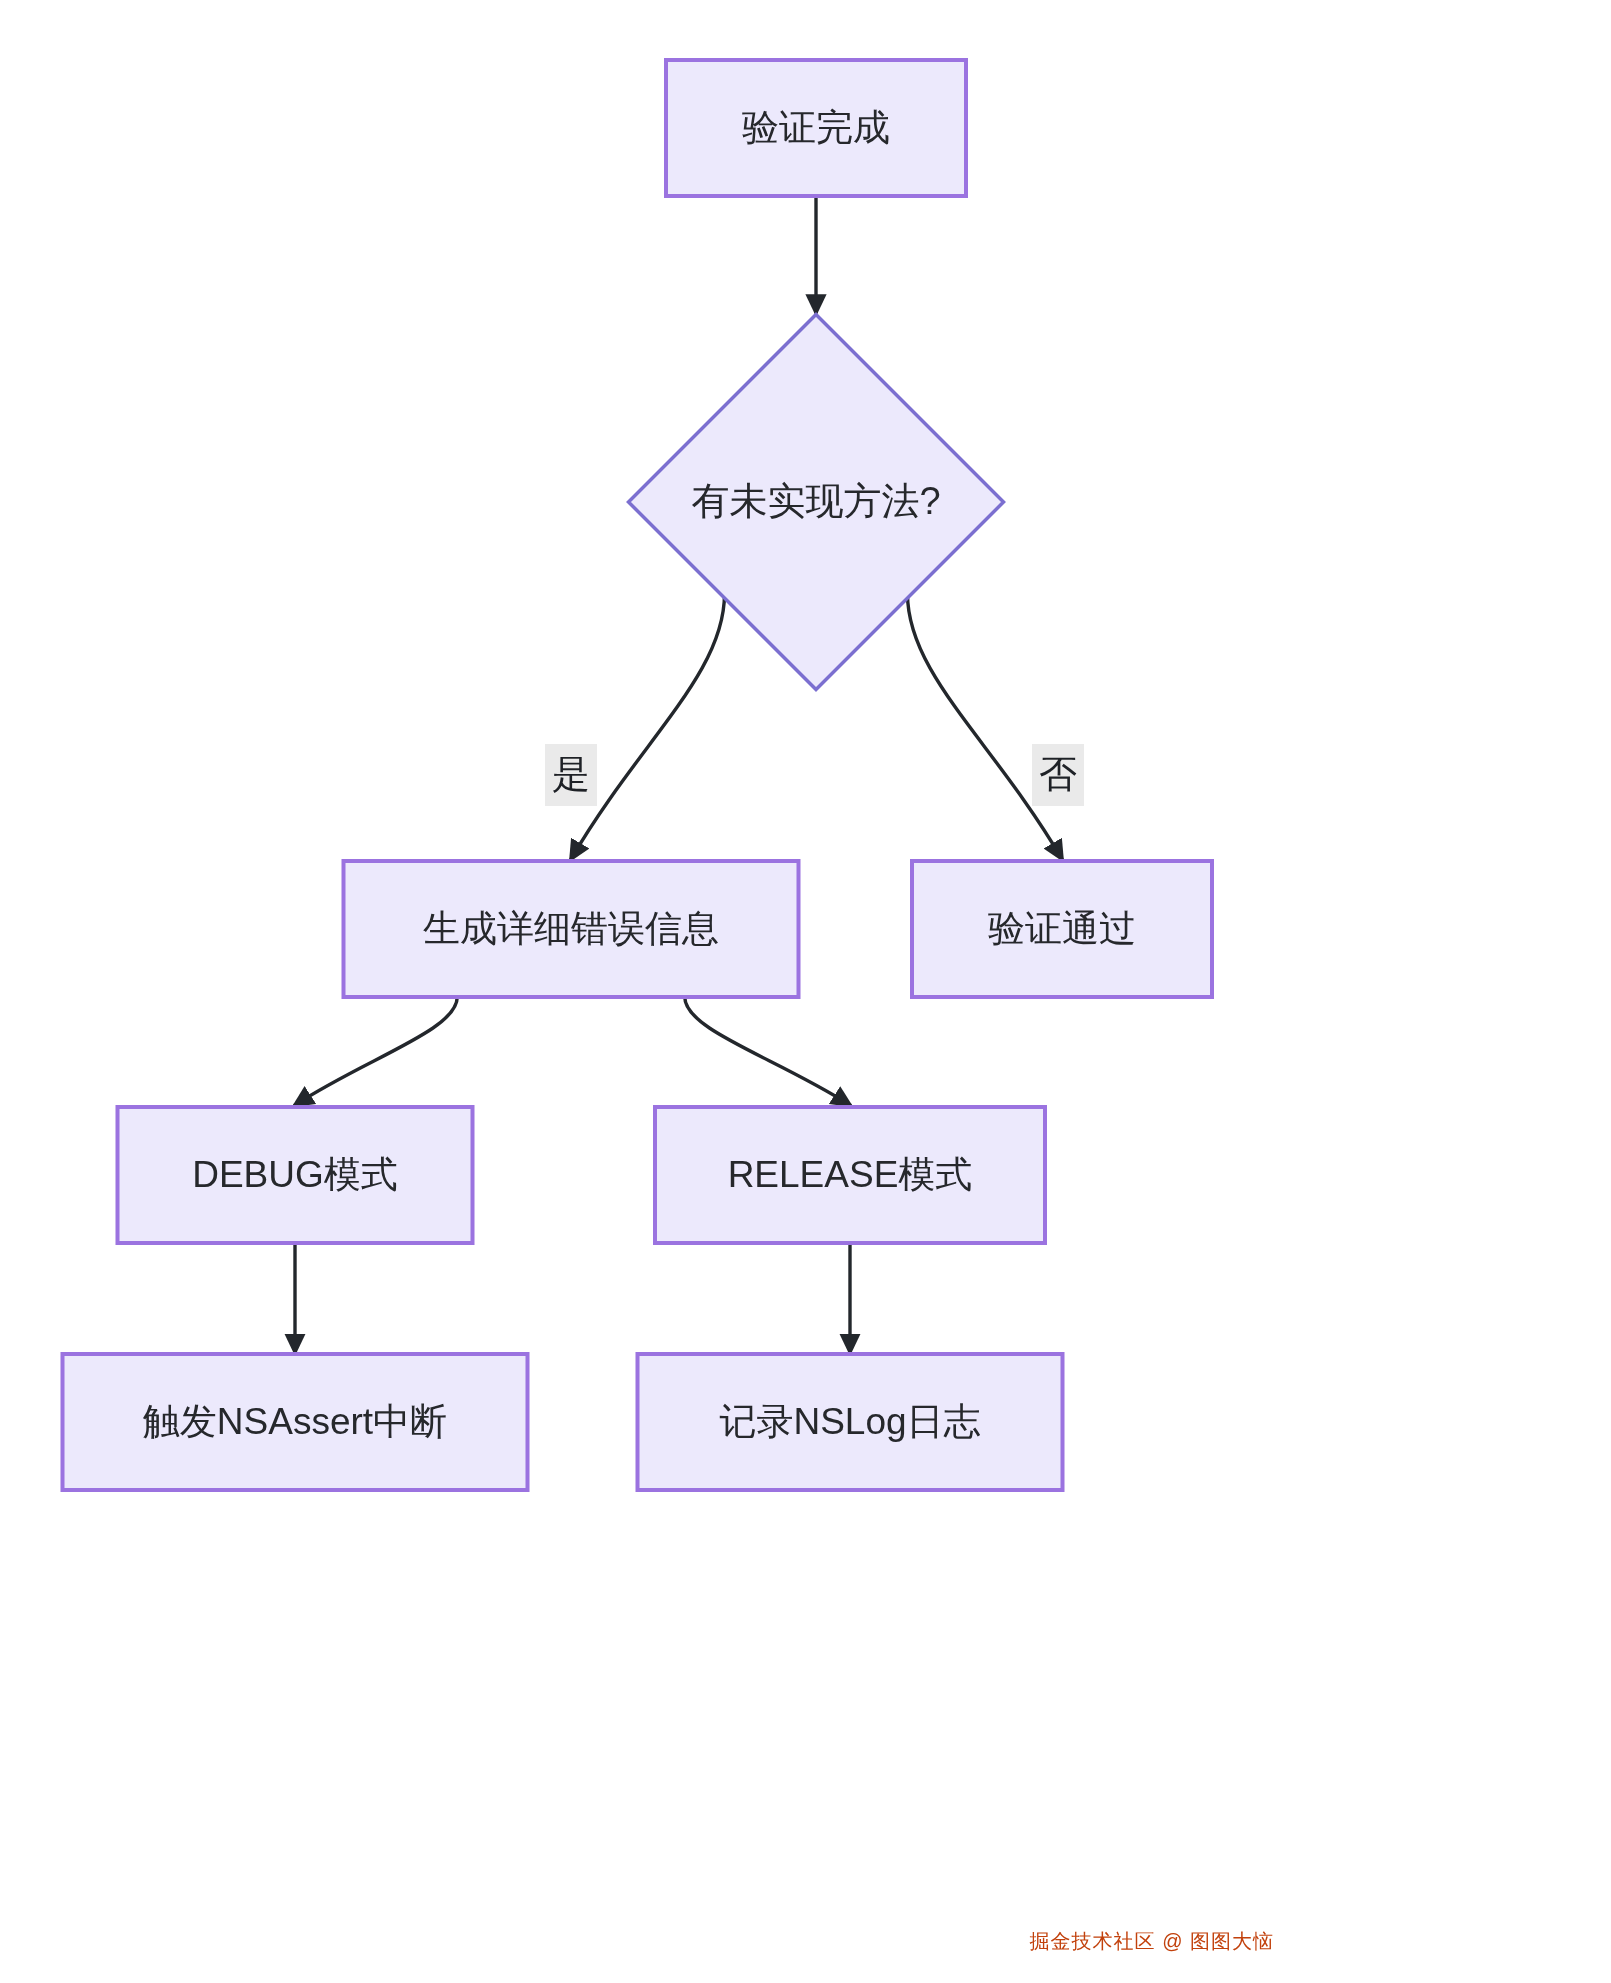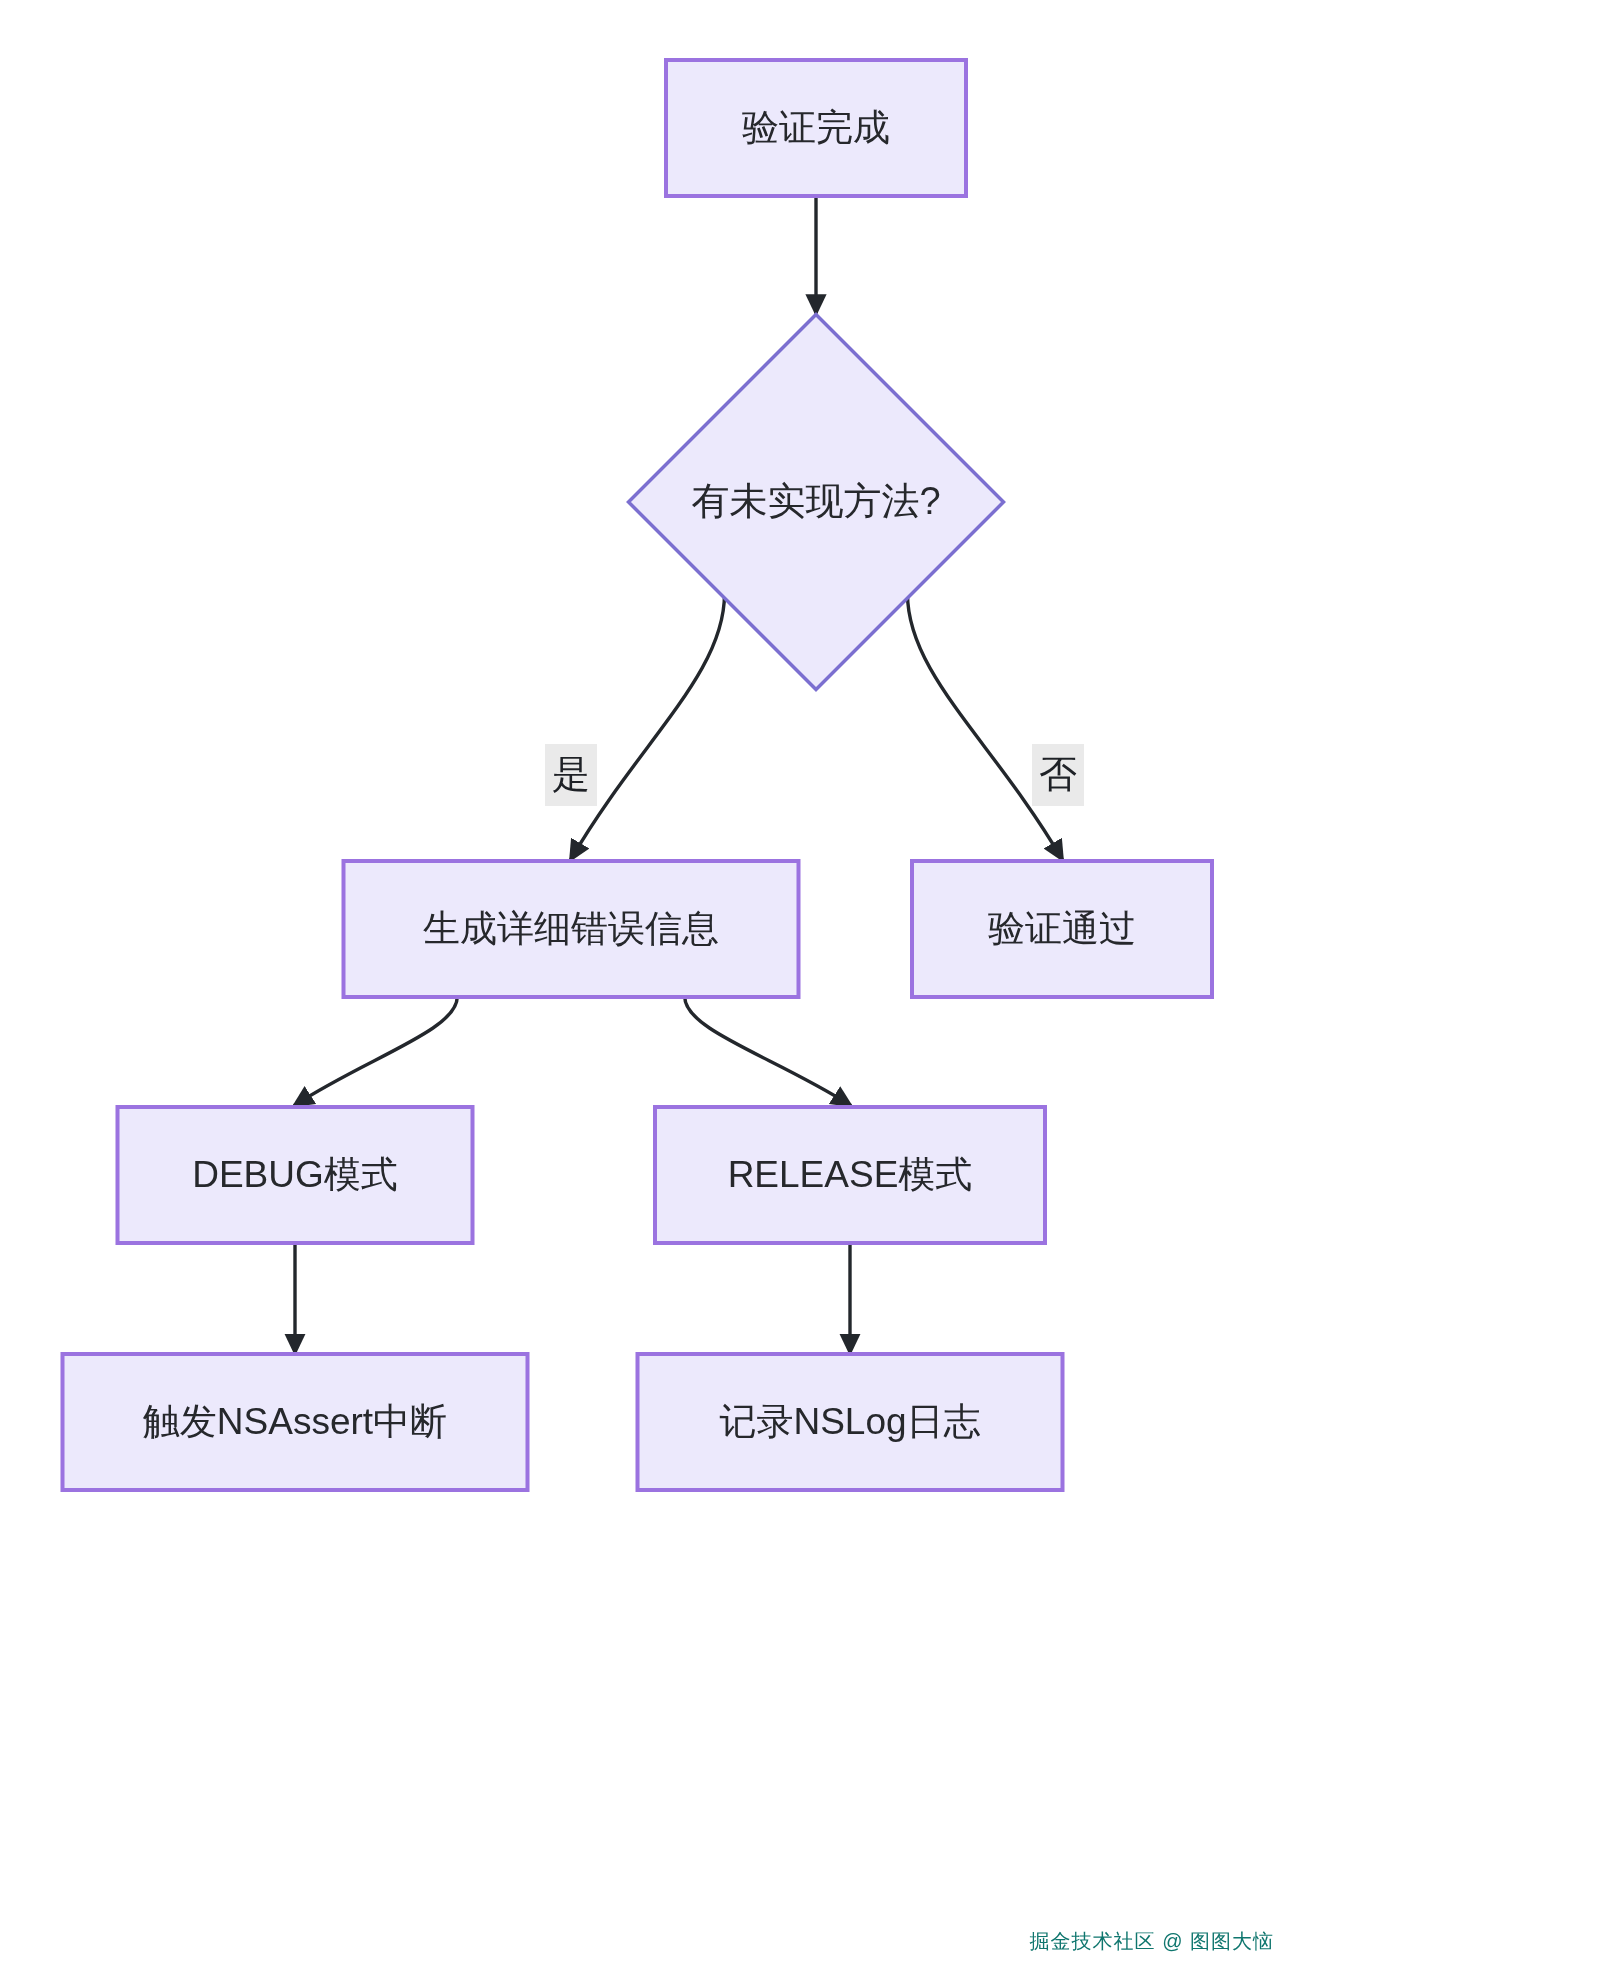--- a/index.html
+++ b/index.html
@@ -63,21 +63,21 @@
     fill: #1e2126;
     text-anchor: middle;
     dominant-baseline: middle;
   }
   .watermark {
     position: absolute;
     right: 22px;
     bottom: 28px;
     font-family: "Liberation Sans", "DejaVu Sans", sans-serif;
     font-size: 20px;
-    color: #0f766e;
+    color: #c2410c;
     letter-spacing: 1px;
     user-select: none;
   }
 </style>
 </head>
 <body>
 
 <div id="flow-root">
   <svg id="flow-svg" viewBox="0 0 1611 1983" xmlns="http://www.w3.org/2000/svg">
     <defs>

